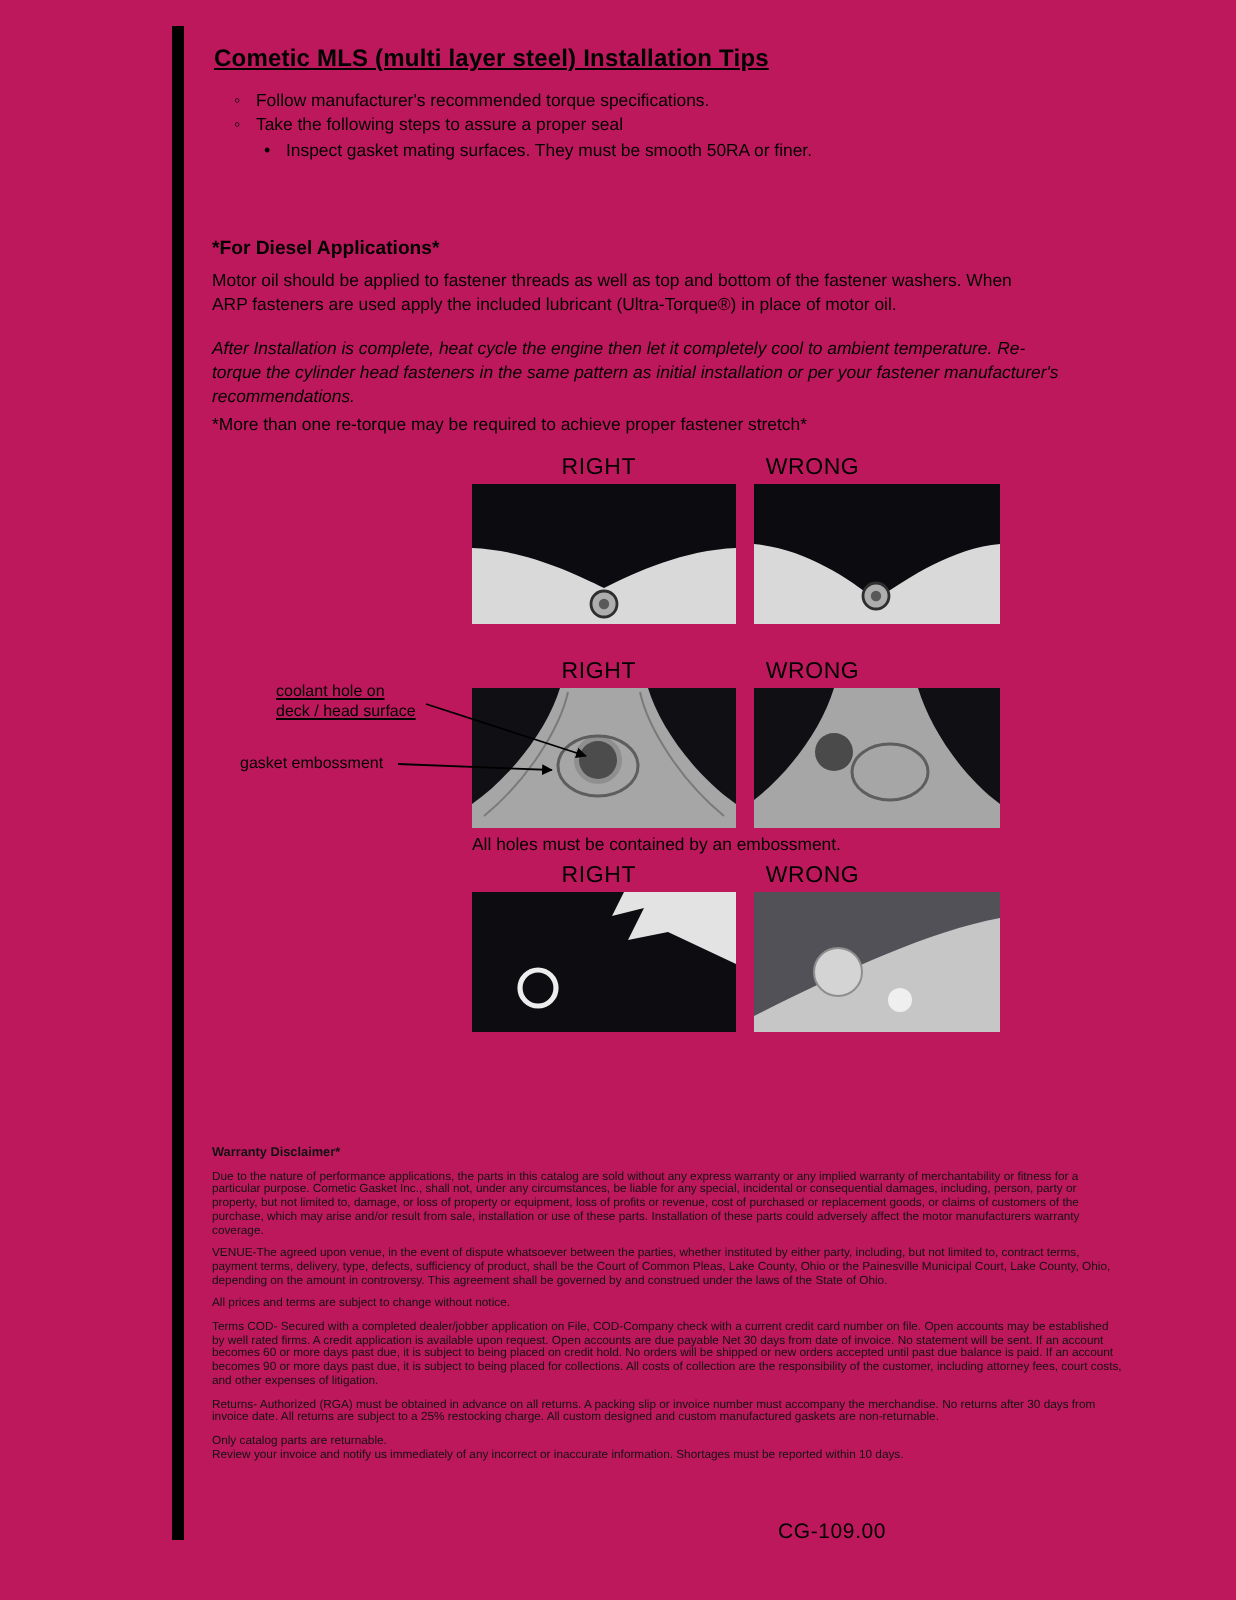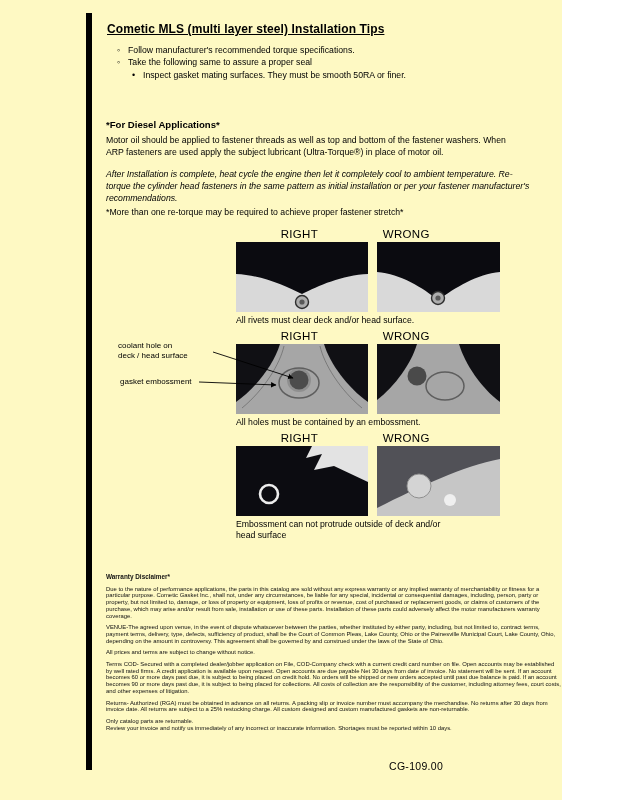--- a/index.html
+++ b/index.html
@@ -1,18 +1,18 @@
 <!DOCTYPE html>
 <html><head>
 <meta charset="utf-8">
 <style>
   * { margin:0; padding:0; box-sizing:border-box; }
   html,body { background:#ffffff; }
   .page {
-    position:relative; width:562px; height:800px; background:#fef9c3;
+    position:relative; width:618px; height:800px; background:#be185d;
     font-family:"Liberation Sans", sans-serif; color:#000; overflow:hidden;
   }
   .edge-strip { position:absolute; left:86px; top:13px; width:6px; height:757px; background:#000; }
 
   .title {
     position:absolute; left:107px; top:22px; font-size:12px; font-weight:bold;
     text-decoration:underline; letter-spacing:.1px;
   }
 
   .bullets { position:absolute; left:117px; top:44px; width:470px; font-size:8.7px; line-height:12.3px; }
@@ -31,47 +31,47 @@
   #figrow2 { top:330px; }
   #figrow3 { top:432px; }
   .fig-labels { display:flex; gap:20px; font-size:11.5px; letter-spacing:.3px; }
   .fig-labels .lab-left  { width:132px; text-align:center; }
   .fig-labels .lab-right { width:123px; text-align:left; }
   .fig-images { display:flex; gap:9px; margin-top:2px; }
   .fig-images svg { display:block; }
   .fig-caption { margin-top:3px; font-size:8.7px; line-height:10.5px; width:235px; }
   #figrow3 .fig-caption { width:205px; }
 
-  .ann-coolant { position:absolute; left:118px; top:341px; font-size:8px; line-height:9.8px; }
+  .ann-coolant { position:absolute; left:138px; top:341px; font-size:8px; line-height:9.8px;text-decoration:underline; }
   .ann-emboss  { position:absolute; left:120px; top:377px; font-size:8px; }
   .overlay { position:absolute; left:0; top:0; pointer-events:none; }
 
   .warranty { position:absolute; left:106px; top:574px; width:456px; font-size:5.9px; line-height:6.7px; color:#111; }
   .warranty .w-head { font-size:6.4px; font-weight:bold; margin-bottom:5px; }
   .warranty p { margin-bottom:5px; }
   .warranty p.tight { margin-bottom:0; }
 
   .footer-code { position:absolute; left:389px; top:760px; font-size:10.5px; letter-spacing:.3px; }
 </style>
 </head>
 <body>
 
 <div class="page">
   <div class="edge-strip"></div>
 
   <div class="title">Cometic MLS (multi layer steel) Installation Tips</div>
 
   <div class="bullets">
     <div class="b">Follow manufacturer's recommended torque specifications.</div>
-    <div class="b">Take the following same to assure a proper seal</div>
+    <div class="b">Take the following steps to assure a proper seal</div>
     <div class="b sub">Inspect gasket mating surfaces.  They must be smooth 50RA or finer.</div>
   </div>
 
   <div class="diesel-heading">*For Diesel Applications*</div>
-  <div class="diesel-p1">Motor oil should be applied to fastener threads as well as top and bottom of the fastener washers. When ARP fasteners are used apply the subject lubricant (Ultra-Torque®) in place of motor oil.</div>
+  <div class="diesel-p1">Motor oil should be applied to fastener threads as well as top and bottom of the fastener washers. When ARP fasteners are used apply the included lubricant (Ultra-Torque®) in place of motor oil.</div>
   <div class="diesel-p2">After Installation is complete, heat cycle the engine then let it completely cool to ambient temperature. Re-torque the cylinder head fasteners in the same pattern as initial installation or per your fastener manufacturer's recommendations.</div>
   <div class="diesel-note">*More than one re-torque may be required to achieve proper fastener stretch*</div>
 
   <div class="figure-row" id="figrow1">
     <div class="fig-labels">
       <div class="lab-left">RIGHT</div>
       <div class="lab-right">WRONG</div>
     </div>
     <div class="fig-images">
       <svg width="132" height="70" viewBox="0 0 132 70">
@@ -80,21 +80,20 @@
         <circle cx="66" cy="60" r="6.5" fill="#adadad" stroke="#2e2e2e" stroke-width="1.4"></circle>
         <circle cx="66" cy="60" r="2.6" fill="#595959"></circle>
       </svg>
       <svg width="123" height="70" viewBox="0 0 123 70">
         <rect width="123" height="70" fill="#d9d9d9"></rect>
         <path d="M0,0 H123 V30 C100,32 78,46 61,58 C46,46 24,32 0,30 Z" fill="#0b0b10"></path>
         <circle cx="61" cy="56" r="6.5" fill="#adadad" stroke="#2e2e2e" stroke-width="1.4"></circle>
         <circle cx="61" cy="56" r="2.6" fill="#595959"></circle>
       </svg>
     </div>
-    <div class="fig-caption">All rivets must clear deck and/or head surface.</div>
   </div>
 
   <div class="figure-row" id="figrow2">
     <div class="fig-labels">
       <div class="lab-left">RIGHT</div>
       <div class="lab-right">WRONG</div>
     </div>
     <div class="fig-images">
       <svg width="132" height="70" viewBox="0 0 132 70">
         <rect width="132" height="70" fill="#a6a6a6"></rect>
@@ -128,21 +127,20 @@
         <path d="M0,0 H76 L70,12 L86,8 L78,24 L98,20 L132,36 V70 H0 Z" fill="#0c0c11"></path>
         <circle cx="33" cy="48" r="9" fill="none" stroke="#ededed" stroke-width="2.6"></circle>
       </svg>
       <svg width="123" height="70" viewBox="0 0 123 70">
         <rect width="123" height="70" fill="#c6c6c6"></rect>
         <path d="M0,0 H123 V13 C86,20 44,40 0,62 Z" fill="#515157"></path>
         <circle cx="42" cy="40" r="12" fill="#d4d4d4" stroke="#8f8f8f" stroke-width="1"></circle>
         <circle cx="73" cy="54" r="6" fill="#efefef"></circle>
       </svg>
     </div>
-    <div class="fig-caption">Embossment can not protrude outside of deck and/or head surface</div>
   </div>
 
   <div class="ann-coolant">
     <div>coolant hole on</div>
     <div>deck / head surface</div>
   </div>
   <div class="ann-emboss">gasket embossment</div>
 
   <svg class="overlay" width="618" height="800">
     <defs>

